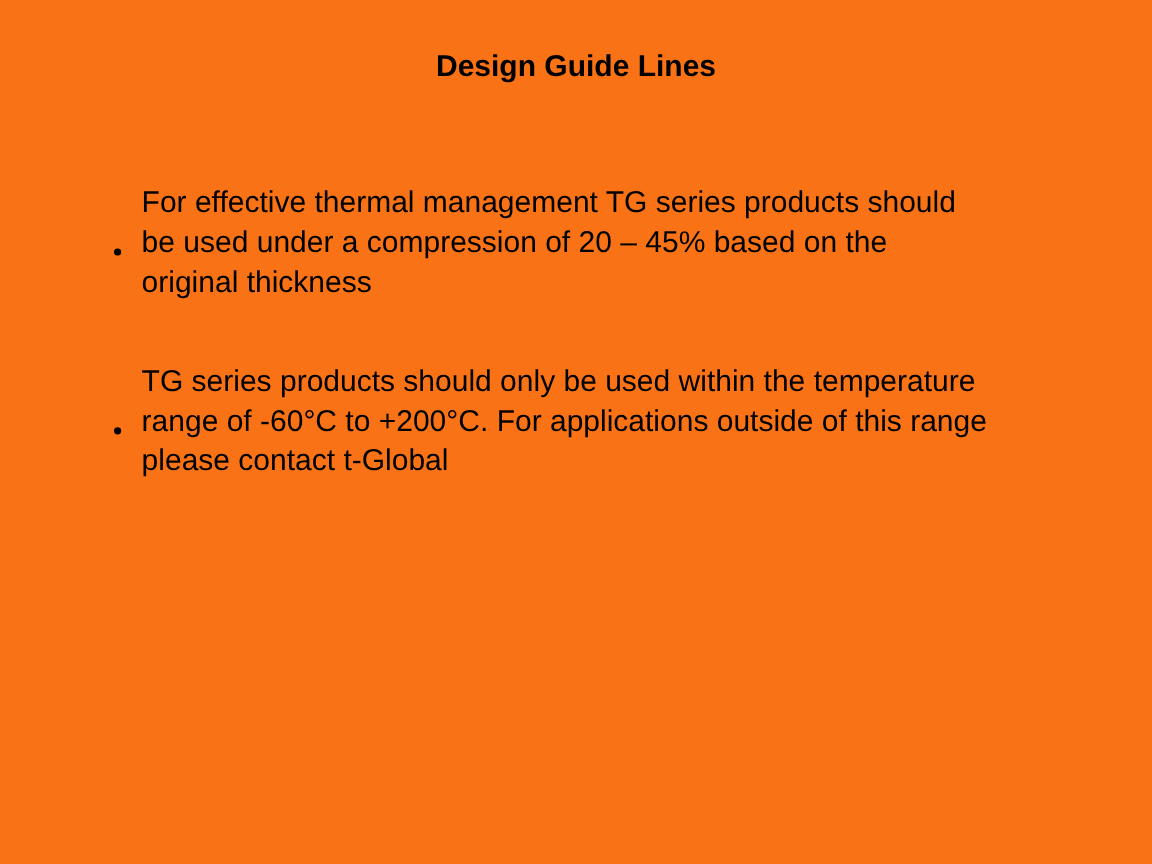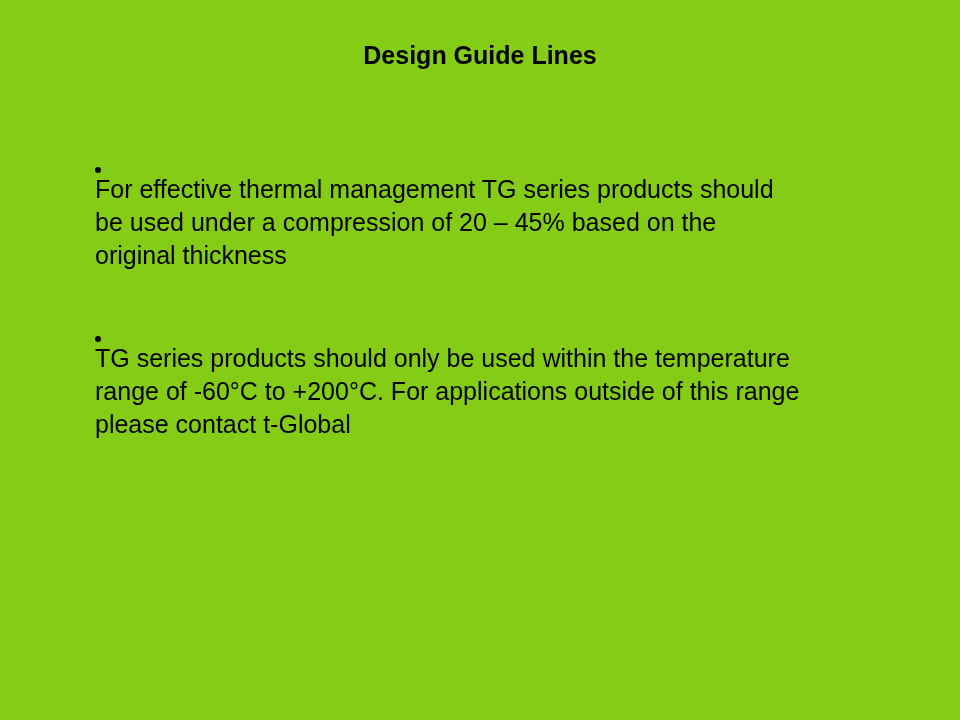--- a/index.html
+++ b/index.html
@@ -4,21 +4,21 @@
 <style>
   html, body {
     margin: 0;
     padding: 0;
     background: #ffffff;
   }
   .slide {
     position: relative;
     width: 960px;
     height: 720px;
-    background: #84cc16;
+    background: #f97316;
     color: #000000;
     font-family: "Liberation Sans", sans-serif;
     overflow: hidden;
   }
   .slide-title {
     position: absolute;
     top: 41px;
     left: 0;
     width: 100%;
     text-align: center;
@@ -27,23 +27,22 @@
     line-height: 29px;
   }
   .bullet-list {
     position: absolute;
     top: 153px;
     left: 95px;
     width: 790px;
   }
   .bullet-item {
     display: flex;
-    align-items: flex-start;
+    align-items: center;
     margin-bottom: 50px;
-    flex-direction: column;
   }
   .bullet-dot {
     flex: 0 0 auto;
     width: 6px;
     height: 6px;
     border-radius: 50%;
     background: #000000;
     margin-top: 14px;
     margin-right: 17px;
   }

